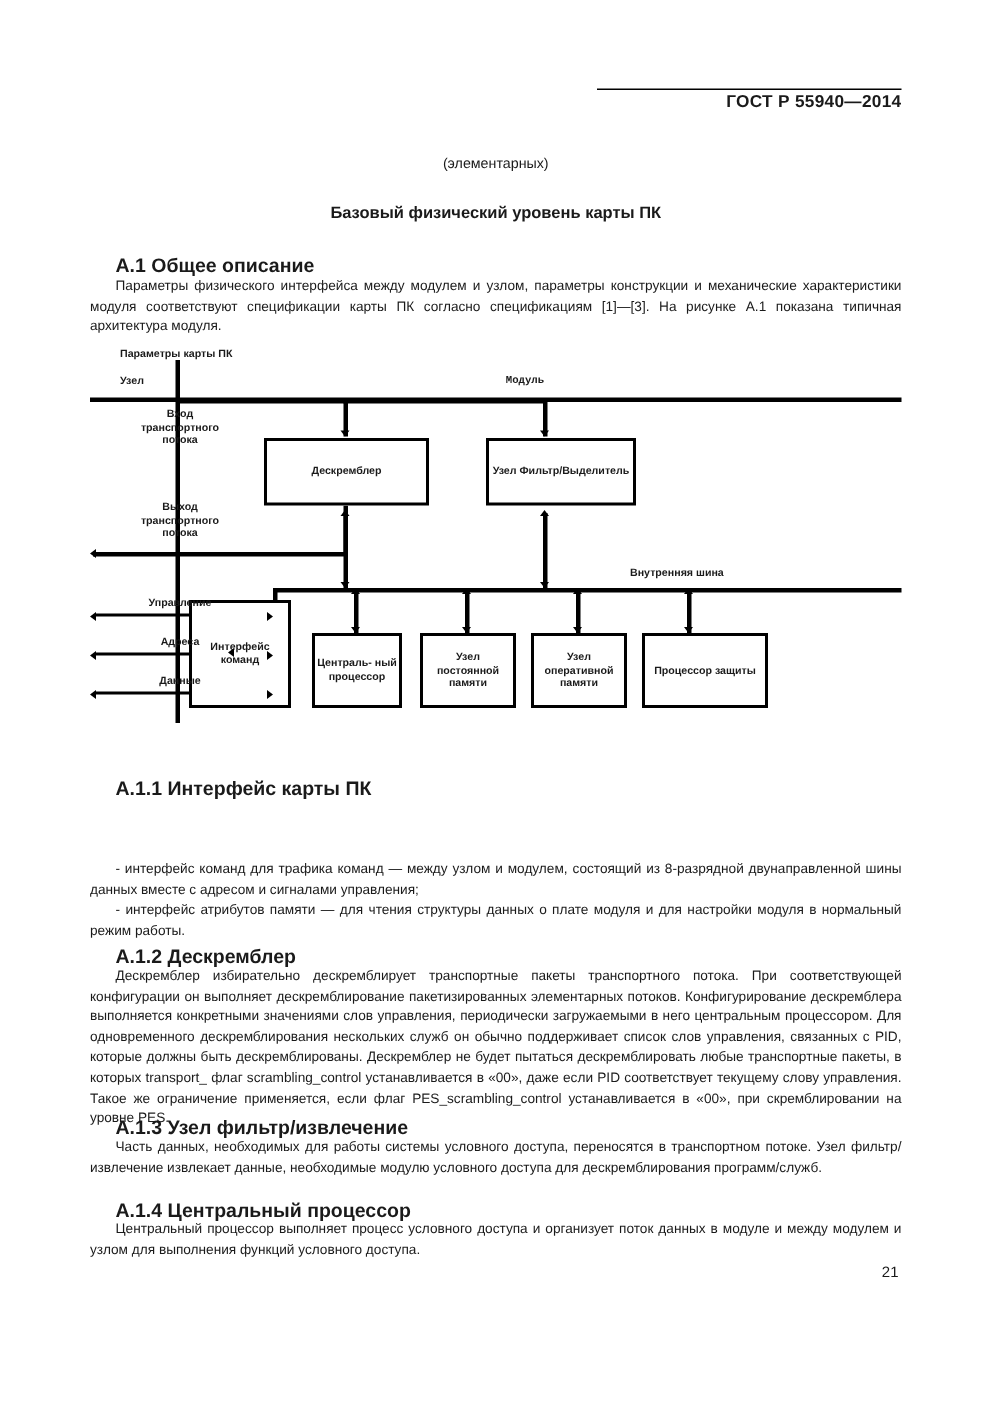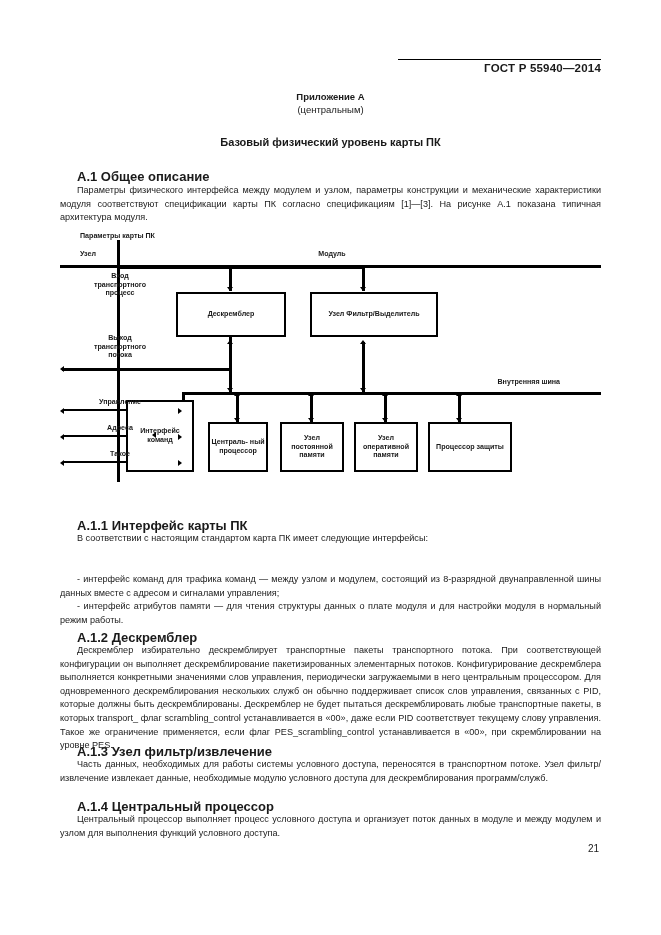--- a/index.html
+++ b/index.html
@@ -162,66 +162,65 @@
   }
 </style>
 </head>
 <body>
 
 <div class="page">
 
   <div class="header-rule"></div>
   <div class="header-std">ГОСТ Р 55940—2014</div>
 
-  <div class="app-title l1">Приложение А</div>
-  <div class="app-title l2">(центральным)</div>
+  <div class="app-title l2">(элементарных)</div>
   <div class="doc-title">Базовый физический уровень карты ПК</div>
 
   <div class="sec-head" style="top:169px;">А.1  Общее описание</div>
   <div class="para" style="top:184px;">Параметры физического интерфейса между модулем и узлом, параметры конструкции и механические характеристики модуля соответствуют спецификации карты ПК согласно спецификациям [1]—[3]. На рисунке А.1 показана типичная архитектура модуля.</div>
 
   <div class="diagram">
 
     <div class="ln" style="left:57px; top:8px; width:3px; height:242px;"></div>
 
     <div class="lbl" style="left:20px; top:0px; width:150px; text-align:left;">Параметры карты ПК</div>
     <div class="lbl" style="left:20px; top:18px; width:60px; text-align:left;">Узел</div>
-    <div class="lbl" style="left:232px; top:18px; width:80px;">Модуль</div>
+    <div class="lbl" style="left:250px; top:18px; width:80px;font-family:Liberation Mono, monospace;">Модуль</div>
 
     <div class="ln" style="left:0px; top:33px; width:541px; height:2.5px;"></div>
 
     <div class="lbl" style="left:12px; top:40px; width:96px;">Вход
 транспортного
-процесс</div>
+потока</div>
     <div class="lbl" style="left:12px; top:102px; width:96px;">Выход
 транспортного
 потока</div>
 
     <div class="ln" style="left:60px; top:34px; width:112px; height:2.5px;"></div>
     <div class="ln" style="left:169px; top:34px; width:2.5px; height:25px;"></div>
     <div class="arrow down" style="left:167px; top:55px;"></div>
 
     <div class="ln" style="left:169px; top:34px; width:135px; height:2.5px;"></div>
     <div class="ln" style="left:302px; top:34px; width:2.5px; height:25px;"></div>
     <div class="arrow down" style="left:300px; top:55px;"></div>
 
     <div class="box" style="left:116px; top:60px; width:110px; height:45px;">
       <span>Дескремблер</span>
     </div>
 
-    <div class="box" style="left:250px; top:60px; width:128px; height:45px;text-align:center;">
+    <div class="box" style="left:264px; top:60px; width:100px; height:45px;text-align:center;">
       <span>Узел
 Фильтр/Выделитель</span>
     </div>
 
     <div class="ln" style="left:169px; top:105px; width:2.5px; height:33px;"></div>
     <div class="ln" style="left:2px; top:136px; width:169px; height:2.5px;"></div>
     <div class="arrow left" style="left:0px; top:134px;"></div>
 
-    <div class="lbl" style="left:360px; top:146px; width:140px; text-align:right;">Внутренняя шина</div>
+    <div class="lbl" style="left:360px; top:146px; width:140px; text-align:left;">Внутренняя шина</div>
     <div class="ln" style="left:122px; top:160px; width:419px; height:2.5px;"></div>
 
     <div class="ln" style="left:122px; top:160px; width:2.5px; height:44px;"></div>
     <div class="ln" style="left:96px; top:202px; width:28px; height:2.5px;"></div>
     <div class="arrow left" style="left:92px; top:200px;"></div>
 
     <div class="ln" style="left:169px; top:110px; width:2.5px; height:50px;"></div>
     <div class="arrow up" style="left:167px; top:108px;"></div>
     <div class="arrow down" style="left:167px; top:156px;"></div>
 
@@ -232,21 +231,21 @@
     <div class="lbl" style="left:12px; top:166px; width:96px;">Управление</div>
     <div class="ln" style="left:4px; top:177px; width:118px; height:2px;"></div>
     <div class="arrow left" style="left:0px; top:175.5px;"></div>
     <div class="arrow right" style="left:118px; top:175.5px;"></div>
 
     <div class="lbl" style="left:12px; top:192px; width:96px;">Адреса</div>
     <div class="ln" style="left:4px; top:203px; width:118px; height:2px;"></div>
     <div class="arrow left" style="left:0px; top:201.5px;"></div>
     <div class="arrow right" style="left:118px; top:201.5px;"></div>
 
-    <div class="lbl" style="left:12px; top:218px; width:96px;">Такое</div>
+    <div class="lbl" style="left:12px; top:218px; width:96px;">Данные</div>
     <div class="ln" style="left:4px; top:229px; width:118px; height:2px;"></div>
     <div class="arrow left" style="left:0px; top:227.5px;"></div>
     <div class="arrow right" style="left:118px; top:227.5px;"></div>
 
     <div class="box" style="left:66px; top:168px; width:68px; height:72px;">
       <span>Интерфейс
 команд</span>
     </div>
 
     <div class="ln" style="left:176px; top:162px; width:2.5px; height:28px;"></div>
@@ -281,21 +280,20 @@
     <div class="arrow down" style="left:396px; top:186px;"></div>
     <div class="box" style="left:368px; top:190px; width:84px; height:50px;">
       <span>Процессор
 защиты</span>
     </div>
 
   </div>
 
 
   <div class="sec-head" style="top:518px;">А.1.1  Интерфейс карты ПК</div>
-  <div class="para noindent" style="top:532px; text-indent:17px;">В соответствии с настоящим стандартом карта ПК имеет следующие интерфейсы:</div>
   <div class="para" style="top:573px;">- интерфейс команд для трафика команд — между узлом и модулем, состоящий из 8-разрядной двунаправленной шины данных вместе с адресом и сигналами управления;</div>
   <div class="para" style="top:600px;">- интерфейс атрибутов памяти — для чтения структуры данных о плате модуля и для настройки модуля в нормальный режим работы.</div>
 
   <div class="sec-head" style="top:630px;">А.1.2  Дескремблер</div>
   <div class="para" style="top:644px;">Дескремблер избирательно дескремблирует транспортные пакеты транспортного потока. При соответствующей конфигурации он выполняет дескремблирование пакетизированных элементарных потоков. Конфигурирование дескремблера выполняется конкретными значениями слов управления, периодически загружаемыми в него центральным процессором. Для одновременного дескремблирования нескольких служб он обычно поддерживает список слов управления, связанных с PID, которые должны быть дескремблированы. Дескремблер не будет пытаться дескремблировать любые транспортные пакеты, в которых transport_ флаг scrambling_control устанавливается в «00», даже если PID соответствует текущему слову управления. Такое же ограничение применяется, если флаг PES_scrambling_control устанавливается в «00», при скремблировании на уровне PES.</div>
 
   <div class="sec-head" style="top:744px;">А.1.3  Узел фильтр/извлечение</div>
   <div class="para" style="top:758px;">Часть данных, необходимых для работы системы условного доступа, переносятся в транспортном потоке. Узел фильтр/извлечение извлекает данные, необходимые модулю условного доступа для дескремблирования программ/служб.</div>
 
   <div class="sec-head" style="top:799px;">А.1.4  Центральный процессор</div>

